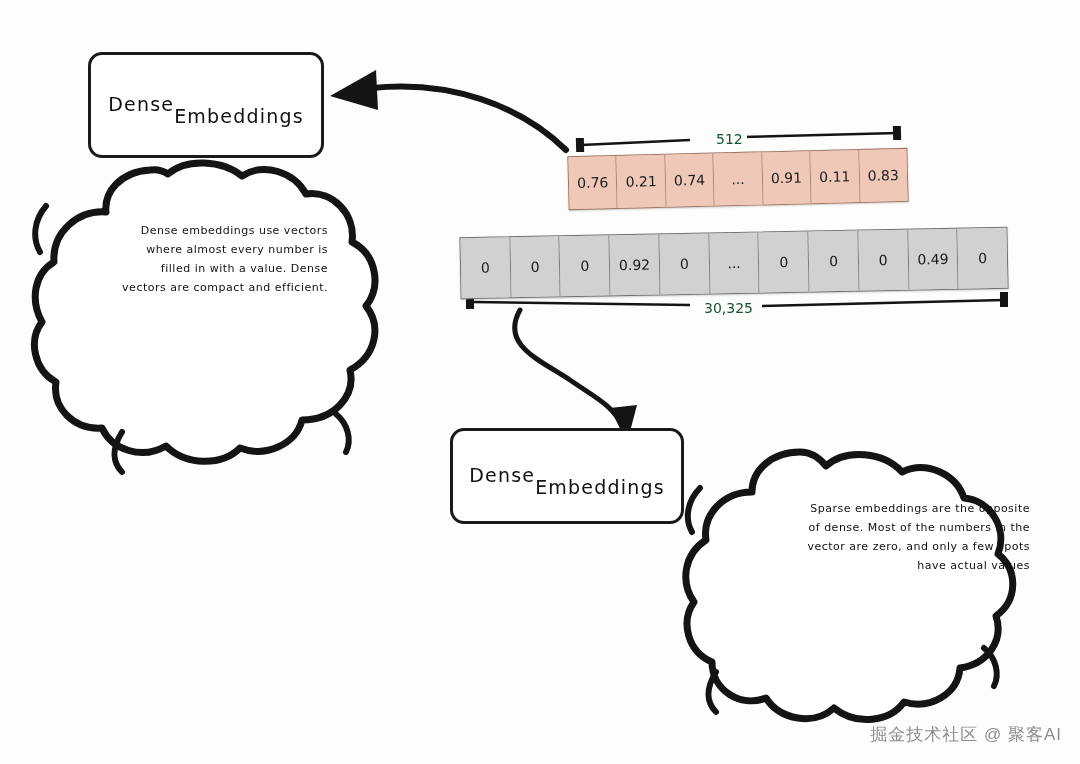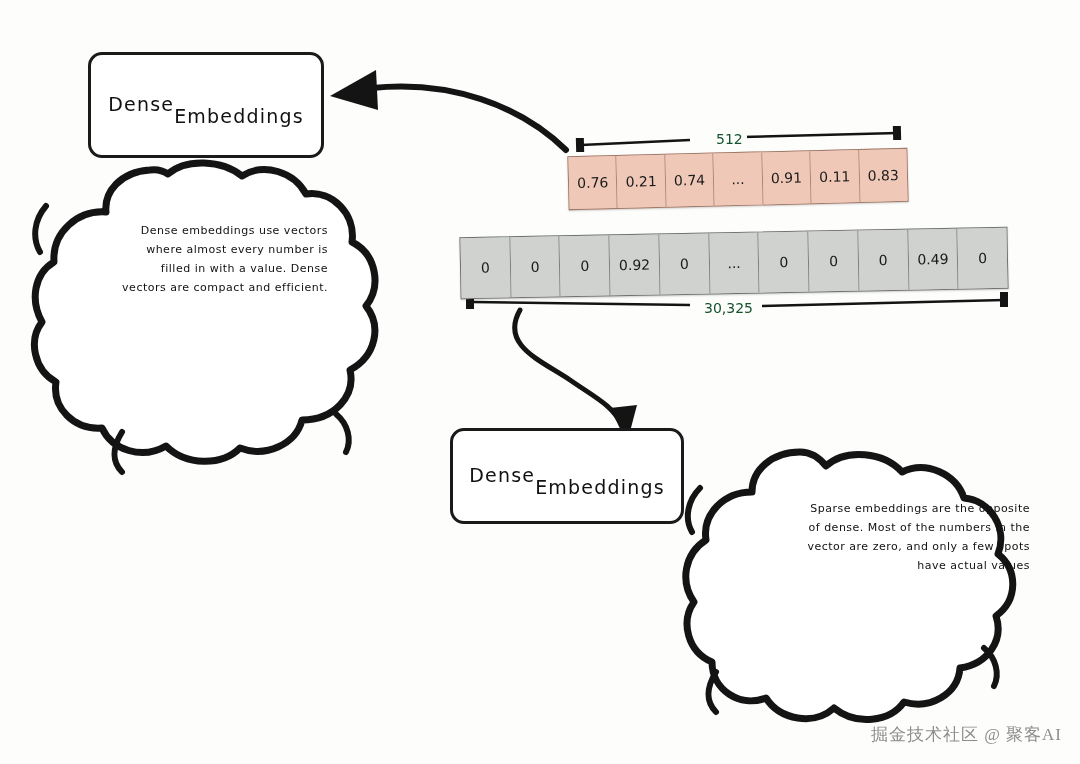--- a/index.html
+++ b/index.html
@@ -137,21 +137,21 @@
   }
 
   
   #watermark {
     position: absolute;
     right: 18px;
     bottom: 18px;
     font-size: 17px;
     color: #8d8d8d;
     letter-spacing: 1px;
-    font-family: Liberation Serif, serif;
+    font-family: Liberation Sans, sans-serif;
     margin-top: 30px;
   }
 </style>
 </head>
 <body>
 
 <div id="canvas">
 
   <svg class="svg-layer" viewBox="0 0 1080 764">
     <defs>

